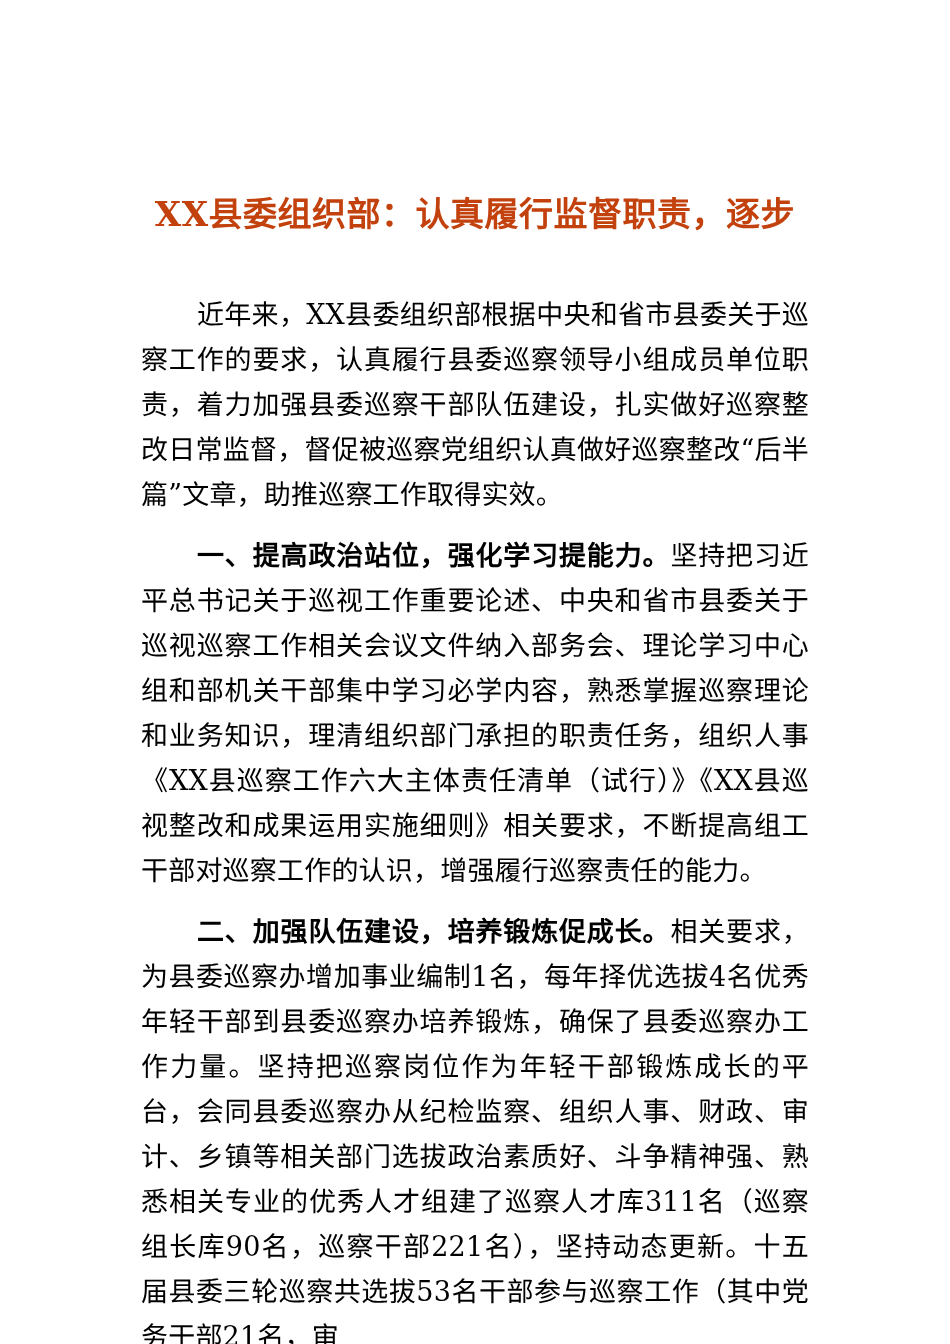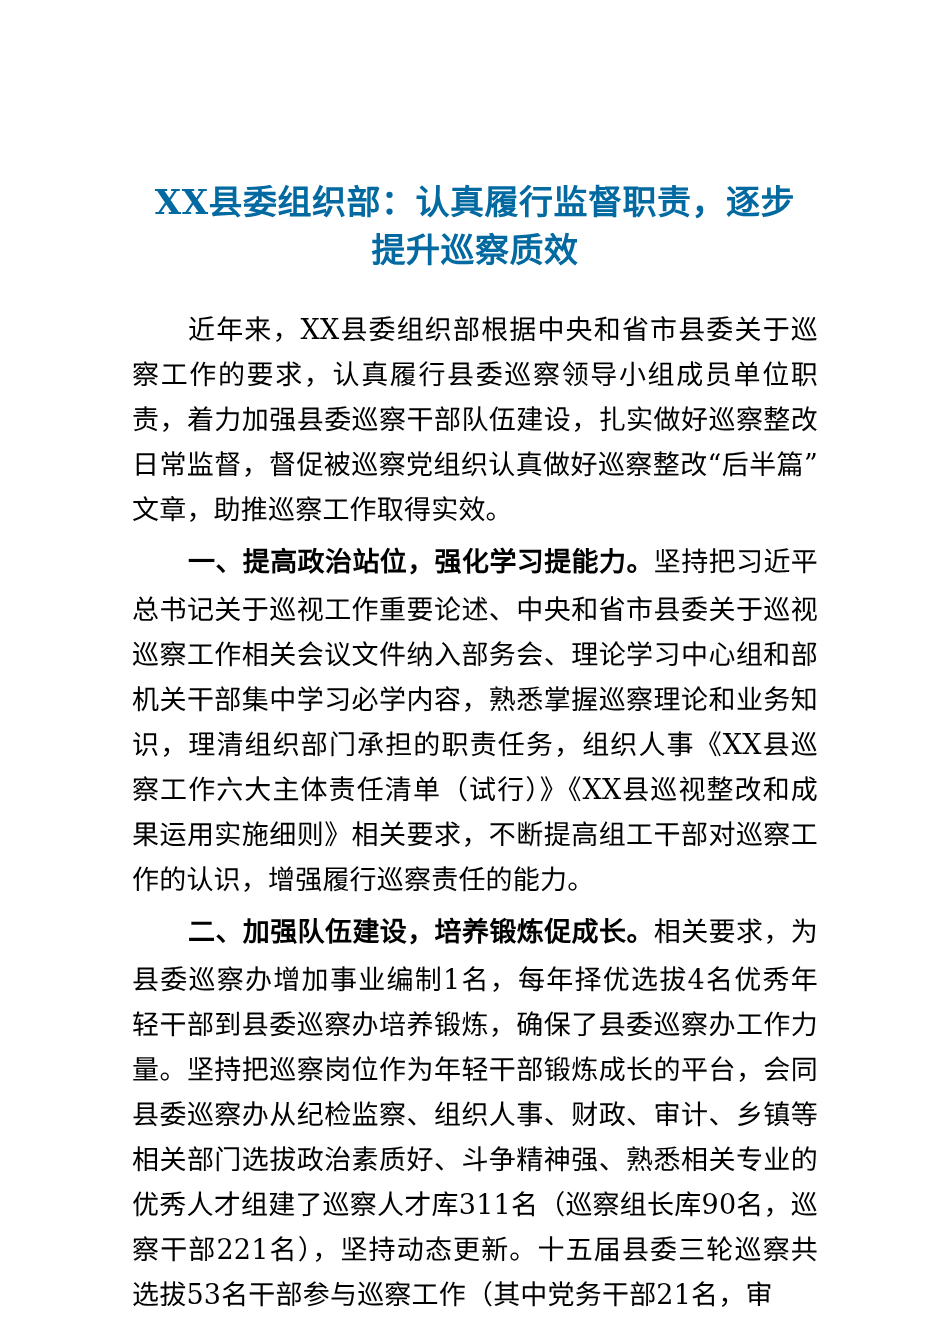--- a/index.html
+++ b/index.html
@@ -27,71 +27,69 @@
 
   .page-body {
     position: absolute;
     left: 125px;
     top: 0;
     width: 700px;
   }
 
   
   .doc-title {
-    margin: 0;
+    margin: 12px;
     padding-top: 178px;
     text-align: center;
     font-family: "DejaVu Serif", "Liberation Serif", serif;
     font-weight: 700;
     font-size: 34px;
     line-height: 48px;
     letter-spacing: 0.5px;
-    color: #0369a1;
+    color: #c2410c;
   }
 
   
   .para-block {
     margin: 0;
     padding-top: 26px;
   }
 
   p.para {
-    margin: 7px;
+    margin: 16px;
     padding: 0;
     text-align: justify;
     text-justify: inter-ideograph;
     text-align-last: left;
     font-family: "DejaVu Serif", "Liberation Serif", serif;
     font-size: 27px;
     line-height: 45px;
     letter-spacing: 0.2px;
     text-indent: 56px;
     color: #000000;
     word-break: break-all;
   }
 
   p.para .lead {
     font-weight: 700;
-    font-family: Liberation Mono, monospace;
   }
 
   
   p.para.truncated {
     overflow: hidden;
   }
 </style>
 </head>
 <body style="background-color: rgb(255, 255, 255);">
 
 <div class="page" style="background-color: rgb(255, 255, 255);">
   <div class="page-body">
 
     <h1 class="doc-title">
       <span>XX县委组织部：认真履行监督职责，逐步</span><br>
-      <span>提升巡察质效</span>
     </h1>
 
     <div class="para-block">
 
       <p class="para"><span>近年来，XX县委组织部根据中央和省市县委关于巡察工作的要求，认真履行县委巡察领导小组成员单位职责，着力加强县委巡察干部队伍建设，扎实做好巡察整改日常监督，督促被巡察党组织认真做好巡察整改“后半篇”文章，助推巡察工作取得实效。</span></p>
 
       <p class="para"><span class="lead">一、提高政治站位，强化学习提能力。</span><span>坚持把习近平总书记关于巡视工作重要论述、中央和省市县委关于巡视巡察工作相关会议文件纳入部务会、理论学习中心组和部机关干部集中学习必学内容，熟悉掌握巡察理论和业务知识，理清组织部门承担的职责任务，组织人事《XX县巡察工作六大主体责任清单（试行）》《XX县巡视整改和成果运用实施细则》相关要求，不断提高组工干部对巡察工作的认识，增强履行巡察责任的能力。</span></p>
 
       <p class="para truncated"><span class="lead">二、加强队伍建设，培养锻炼促成长。</span><span>相关要求，为县委巡察办增加事业编制1名，每年择优选拔4名优秀年轻干部到县委巡察办培养锻炼，确保了县委巡察办工作力量。坚持把巡察岗位作为年轻干部锻炼成长的平台，会同县委巡察办从纪检监察、组织人事、财政、审计、乡镇等相关部门选拔政治素质好、斗争精神强、熟悉相关专业的优秀人才组建了巡察人才库311名（巡察组长库90名，巡察干部221名），坚持动态更新。十五届县委三轮巡察共选拔53名干部参与巡察工作（其中党务干部21名，审</span></p>
 

